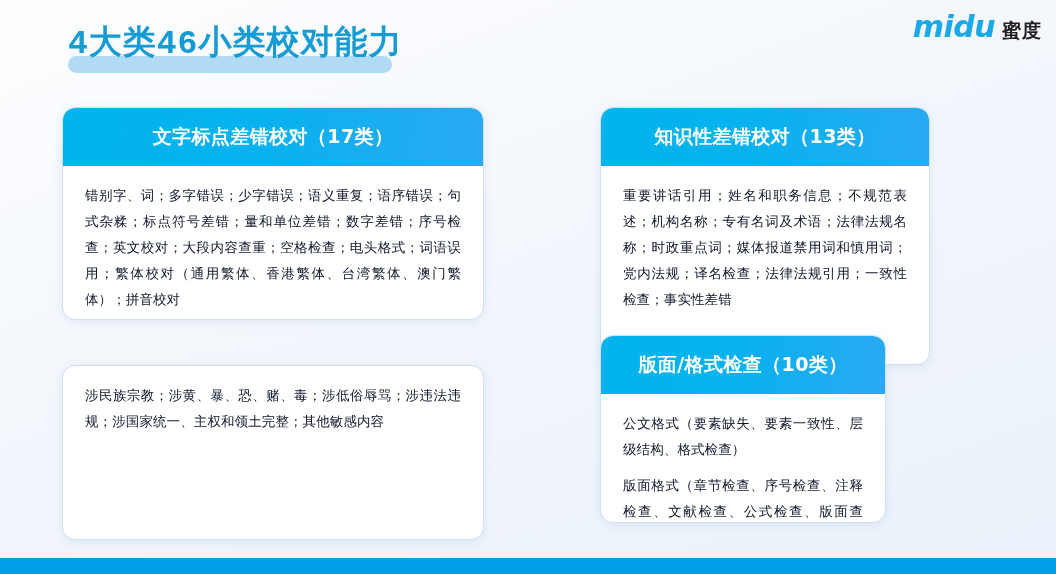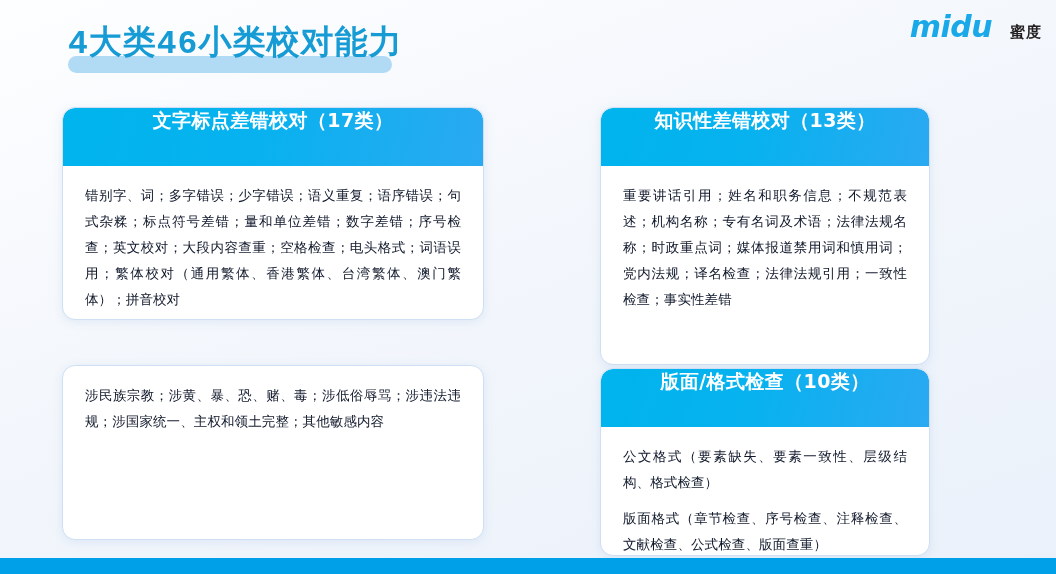--- a/index.html
+++ b/index.html
@@ -22,36 +22,36 @@
     background: linear-gradient(160deg, #fdfeff 0%, #f4f7fc 40%, #eaf1fa 100%);
   }
 
   
   .logo {
     position: absolute;
     top: 12px;
     right: 14px;
     display: flex;
     align-items: baseline;
-    gap: 18px;
+    gap: 7px;
     height: 34px;
   }
   .logo-mark {
     font-family: "DejaVu Sans", sans-serif;
     font-style: italic;
     font-weight: 700;
     font-size: 30px;
     letter-spacing: -0.5px;
     color: #1aa9e8;
     line-height: 1;
   }
   .logo-cn {
     font-family: Liberation Sans, sans-serif;
     font-weight: 700;
-    font-size: 15px;
+    font-size: 19px;
     color: #231f20;
     line-height: 1;
     letter-spacing: 1px;
   }
 
   
   .title-wrap {
     position: absolute;
     left: 68px;
     top: 22px;
@@ -85,21 +85,21 @@
     border: 1px solid #cfe0f4;
     border-radius: 13px;
     box-shadow: 0 2px 10px rgba(120, 160, 210, 0.16);
     overflow: hidden;
     box-sizing: border-box;
   }
   .card-header {
     background: linear-gradient(100deg, #00b4ed 0%, #07b2ef 45%, #2aa9f1 100%);
     height: 58px;
     display: flex;
-    align-items: flex-start;
+    align-items: center;
     justify-content: center;
     border-radius: 12px 12px 0 0;
   }
   .card-header-text {
     font-family: "DejaVu Sans", sans-serif;
     font-weight: 700;
     font-size: 19px;
     color: #ffffff;
     letter-spacing: 0.4px;
     white-space: nowrap;
@@ -118,21 +118,21 @@
     letter-spacing: 0.1px;
   }
   .card-body p + p {
     margin-top: 10px;
   }
 
   
   #card-1 { left: 62px;  top: 107px; width: 422px; height: 213px; }
   #card-2 { left: 600px; top: 107px; width: 330px; height: 258px; }
   #card-3 { left: 62px;  top: 365px; width: 422px; height: 175px; }
-  #card-4 { left: 600px; top: 368px; width: 330px; height: 188px; }
+  #card-4 { left: 600px; top: 335px; width: 286px; height: 188px; }
 
   #card-2 .card-body p,
   #card-4 .card-body p { text-align: justify; }
 
   
   .bottom-bar {
     position: absolute;
     left: 0;
     right: 0;
     bottom: 0;

